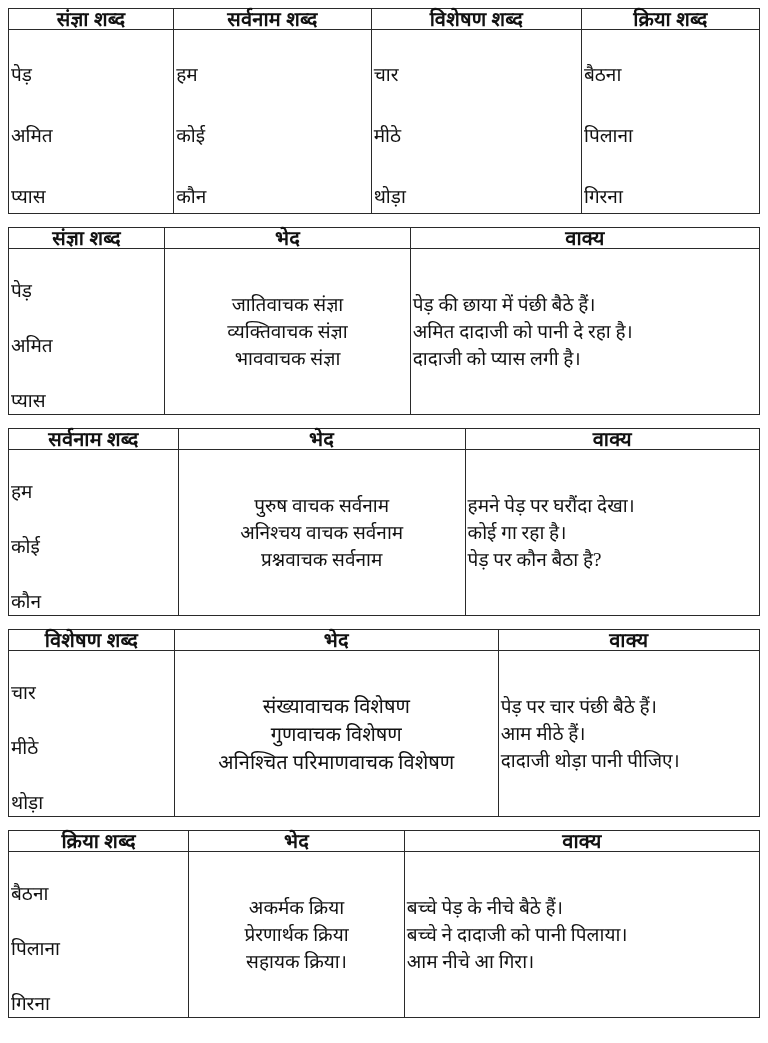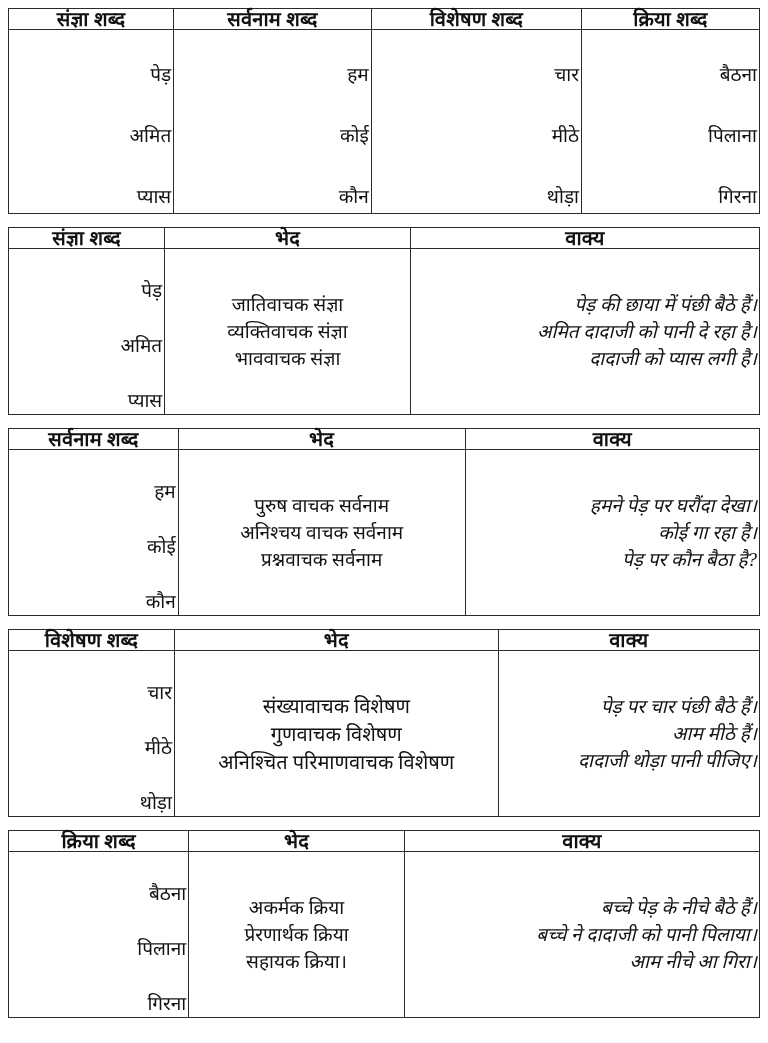--- a/index.html
+++ b/index.html
@@ -60,21 +60,21 @@
     flex-direction: column;
     justify-content: center;
   }
 
   td.body-cell .stack .line {
     padding: 4px 2px;
     white-space: nowrap;
   }
 
   
-  .align-center .line { text-align: right; margin-top: 28px; }
+  .align-center .line { text-align: left; margin-top: 28px; }
 
   
   #table-words col.c1 { width: 22.0%; }
   #table-words col.c2 { width: 26.3%; }
   #table-words col.c3 { width: 28.0%; }
   #table-words col.c4 { width: 23.7%; }
   #table-words td.body-cell { height: 150px; }
   #table-words td.body-cell .line { padding: 7px 2px; }
 
   
@@ -91,21 +91,21 @@
   #table-visheshan col.c1 { width: 22.1%; }
   #table-visheshan col.c2 { width: 43.1%; }
   #table-visheshan col.c3 { width: 34.8%; }
   #table-visheshan td.bhed-cell { font-size: 20px; }
 
   
   #table-kriya col.c1 { width: 24.0%; }
   #table-kriya col.c2 { width: 28.7%; }
   #table-kriya col.c3 { width: 47.3%; }
 
-  .sentence-cell .line { text-align: right; padding-left: 10px; font-style: italic; }
+  .sentence-cell .line { text-align: left; padding-left: 10px; }
   .bhed-cell .line { text-align: center; }
 </style>
 </head>
 <body>
 
 <div class="sheet">
 
   <table class="grammar-table" id="table-words">
     <colgroup>
         <col class="c1">

